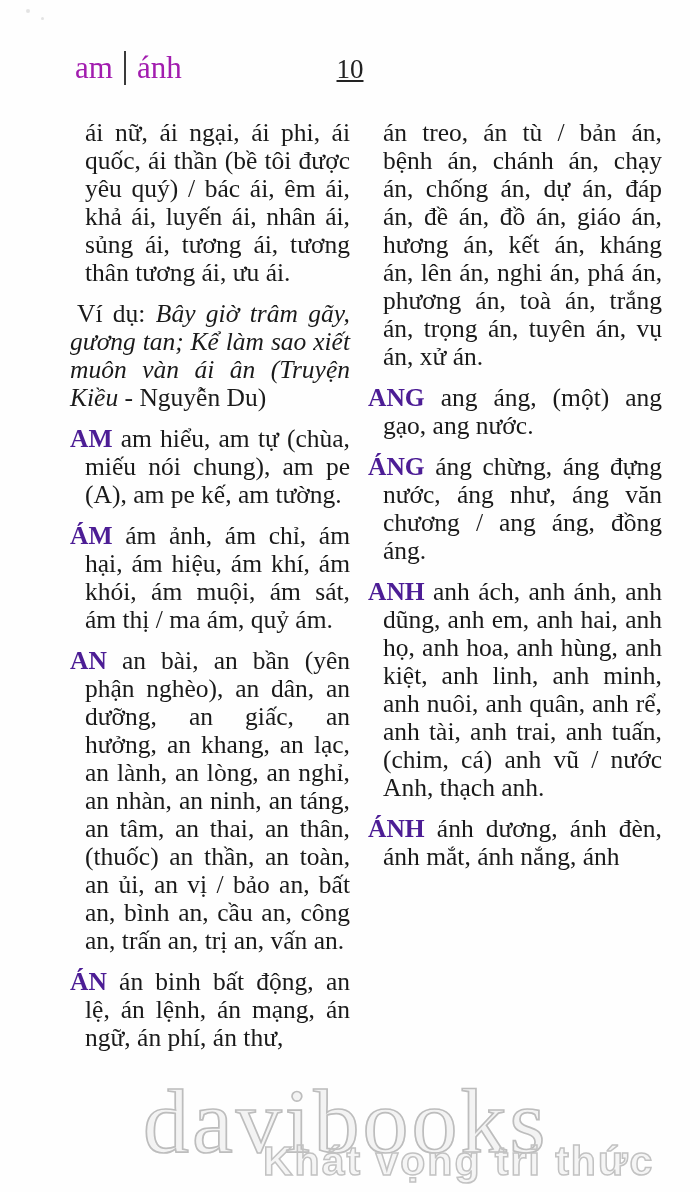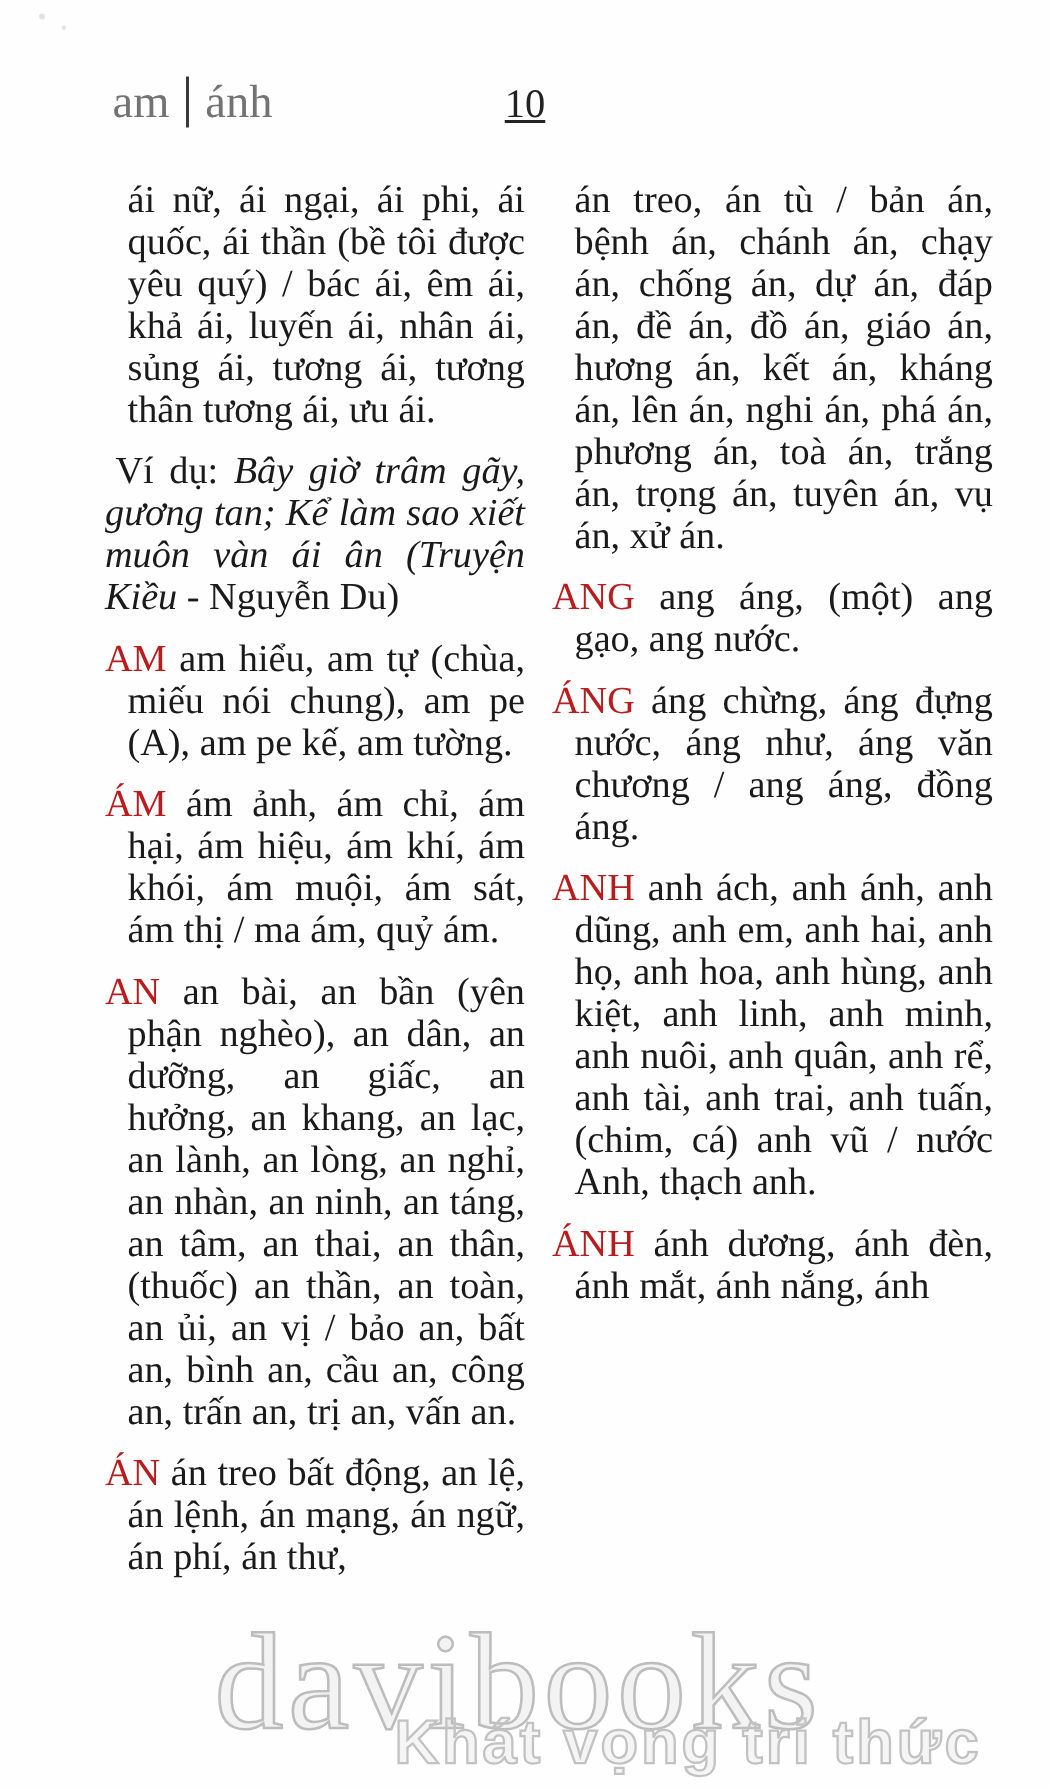--- a/index.html
+++ b/index.html
@@ -11,21 +11,21 @@
     overflow: hidden;
     font-family: "Liberation Serif", "DejaVu Serif", serif;
     color: #1a1a1a;
   }
   
   .header-words {
     position: absolute;
     left: 75px;
     top: 50px;
     font-size: 31px;
-    color: #737373;
+    color: #a21caf;
     white-space: nowrap;
     z-index: 2;
   }
   .header-divider {
     display: inline-block;
     width: 0;
     height: 34px;
     border-left: 2px solid #3a3a3a;
     margin: 0 11px;
     vertical-align: -7px;
@@ -49,21 +49,21 @@
     line-height: 28px;
     text-align: justify;
     z-index: 1;
   }
   .col-left  { left: 70px;  width: 280px; }
   .col-right { left: 368px; width: 294px; }
   .para { margin: 0 0 13px 0; }
   .para.entry { padding-left: 15px; text-indent: -15px; }
   .para.cont  { padding-left: 15px; text-indent: 0; }
   .para.example { padding-left: 0; text-indent: 7px; }
-  .headword { font-weight: normal; color: #b91c1c; }
+  .headword { font-weight: bold; color: #4c1d95; }
   .ex-quote { font-style: italic; }
   
   .wm-brand {
     position: absolute;
     left: 143px;
     top: 1068px;
     font-size: 92px;
     letter-spacing: 3px;
     font-family: "Liberation Serif", "DejaVu Serif", serif;
     color: rgba(195, 195, 195, 0.18);
@@ -114,21 +114,21 @@
 
   <div class="wm-brand">davibooks</div>
   <div class="wm-tagline">Khát vọng tri thức</div>
 
   <div class="col col-left" id="col-left">
       <p class="para cont"><span>ái nữ, ái ngại, ái phi, ái quốc, ái thần (bề tôi được yêu quý) / bác ái, êm ái, khả ái, luyến ái, nhân ái, sủng ái, tương ái, tương thân tương ái, ưu ái.</span></p>
       <p class="para example"><span class="ex-label">Ví dụ: </span><span class="ex-quote">Bây giờ trâm gãy, gương tan; Kể làm sao xiết muôn vàn ái ân (Truyện Kiều </span><span class="ex-attr">- Nguyễn Du)</span></p>
       <p class="para entry"><span class="headword">AM</span><span> am hiểu, am tự (chùa, miếu nói chung), am pe (A), am pe kế, am tường.</span></p>
       <p class="para entry"><span class="headword">ÁM</span><span> ám ảnh, ám chỉ, ám hại, ám hiệu, ám khí, ám khói, ám muội, ám sát, ám thị / ma ám, quỷ ám.</span></p>
       <p class="para entry"><span class="headword">AN</span><span> an bài, an bần (yên phận nghèo), an dân, an dưỡng, an giấc, an hưởng, an khang, an lạc, an lành, an lòng, an nghỉ, an nhàn, an ninh, an táng, an tâm, an thai, an thân, (thuốc) an thần, an toàn, an ủi, an vị / bảo an, bất an, bình an, cầu an, công an, trấn an, trị an, vấn an.</span></p>
-      <p class="para entry"><span class="headword">ÁN</span><span> án treo bất động, an lệ, án lệnh, án mạng, án ngữ, án phí, án thư,</span></p>
+      <p class="para entry"><span class="headword">ÁN</span><span> án binh bất động, an lệ, án lệnh, án mạng, án ngữ, án phí, án thư,</span></p>
     </div>
   <div class="col col-right" id="col-right">
       <p class="para cont"><span>án treo, án tù / bản án, bệnh án, chánh án, chạy án, chống án, dự án, đáp án, đề án, đồ án, giáo án, hương án, kết án, kháng án, lên án, nghi án, phá án, phương án, toà án, trắng án, trọng án, tuyên án, vụ án, xử án.</span></p>
       <p class="para entry"><span class="headword">ANG</span><span> ang áng, (một) ang gạo, ang nước.</span></p>
       <p class="para entry"><span class="headword">ÁNG</span><span> áng chừng, áng đựng nước, áng như, áng văn chương / ang áng, đồng áng.</span></p>
       <p class="para entry"><span class="headword">ANH</span><span> anh ách, anh ánh, anh dũng, anh em, anh hai, anh họ, anh hoa, anh hùng, anh kiệt, anh linh, anh minh, anh nuôi, anh quân, anh rể, anh tài, anh trai, anh tuấn, (chim, cá) anh vũ / nước Anh, thạch anh.</span></p>
       <p class="para entry"><span class="headword">ÁNH</span><span> ánh dương, ánh đèn, ánh mắt, ánh nắng, ánh</span></p>
     </div>
 
 </div>

